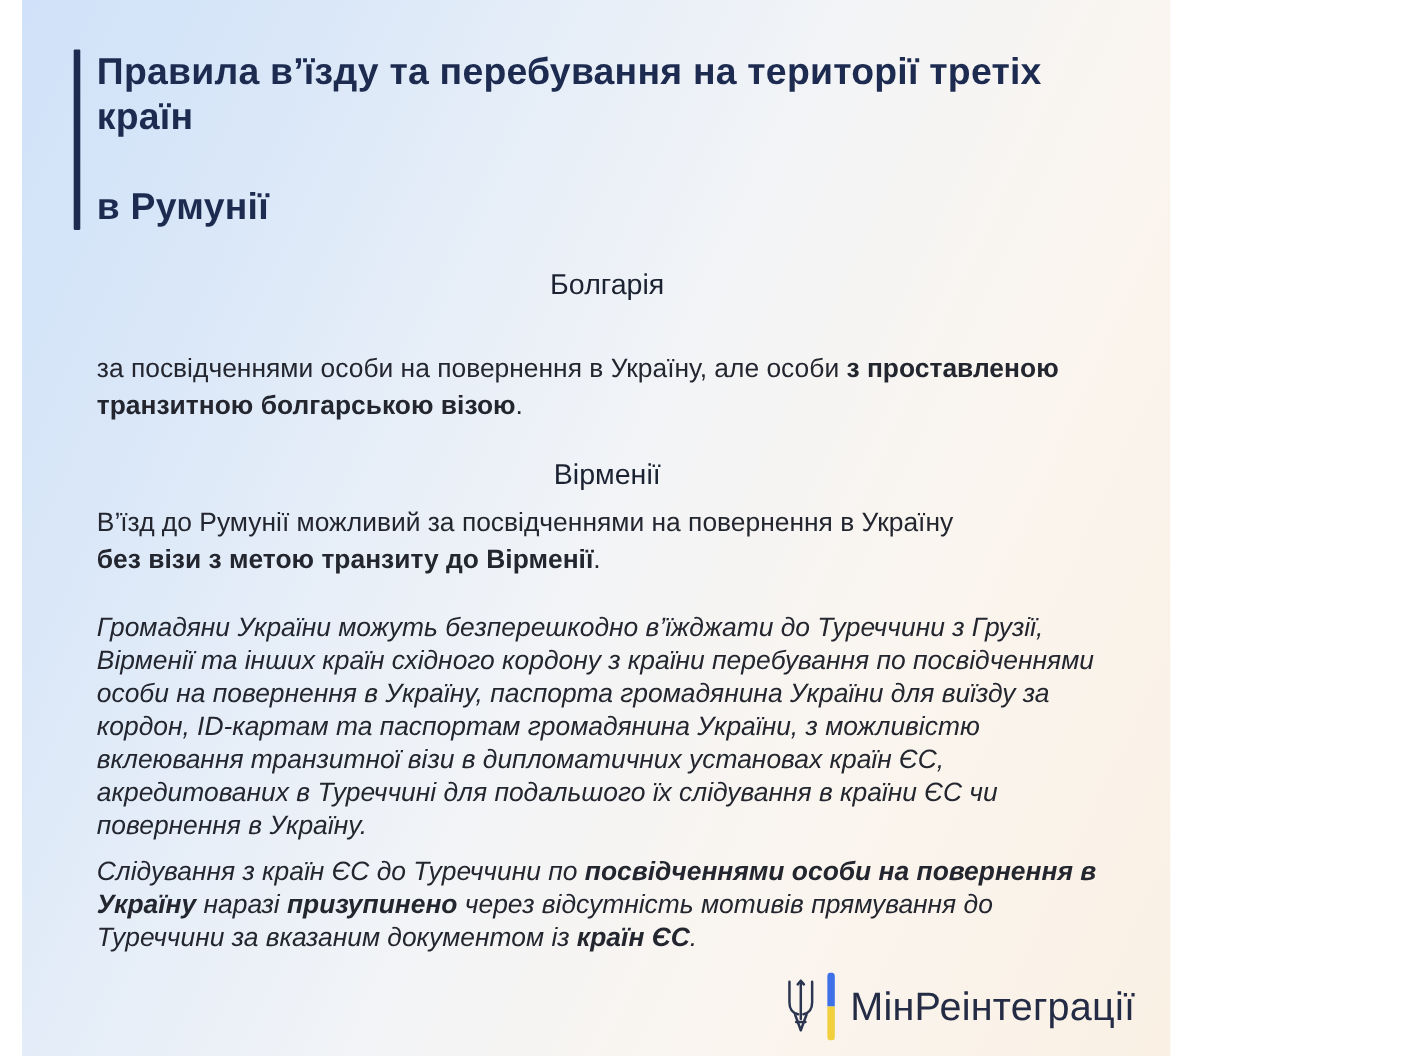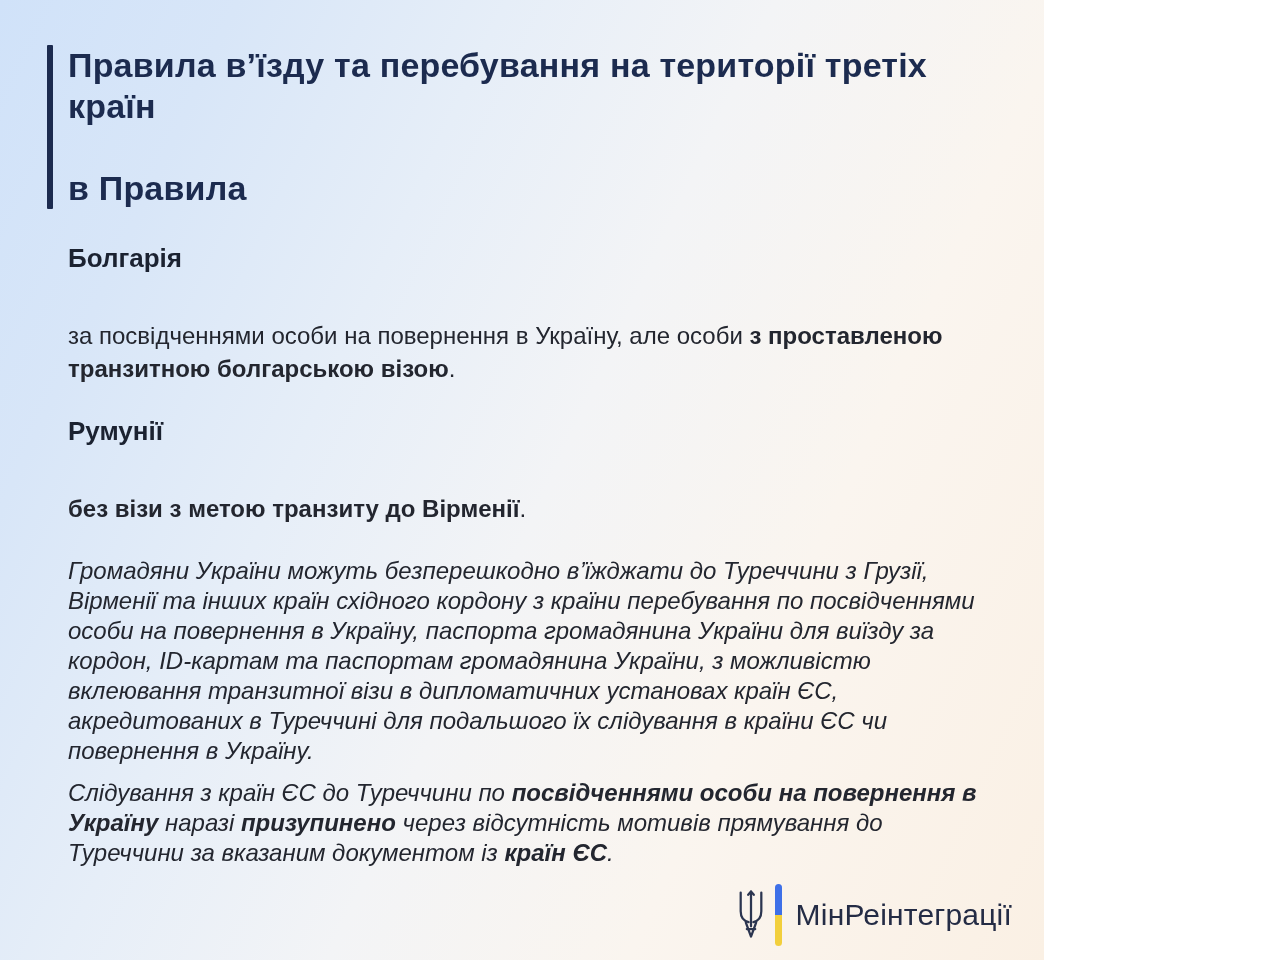--- a/index.html
+++ b/index.html
@@ -8,20 +8,21 @@
     font-family: "Liberation Sans", sans-serif;
     overflow: hidden;
   }
   .poster {
     position: relative;
     width: 1044px;
     height: 960px;
     background: linear-gradient(115deg,
       #d0e2f9 0%, #d8e6f8 16%, #e6eef8 34%,
       #f3f4f6 52%, #faf5ef 72%, #faf0e4 100%);
+    margin-left: 20px;
   }
   .title-wrap {
     display: flex;
     align-items: stretch;
     padding: 45px 50px 0 47px;
   }
   .accent-bar {
     width: 6px;
     flex: none;
     background: #1c2b4f;
@@ -32,23 +33,24 @@
     font-size: 34px;
     line-height: 41px;
     font-weight: 700;
     color: #1c2b4f;
     letter-spacing: 0.2px;
   }
   main.content { margin: 34px 48px 0 68px; }
   section.country-section h2 {
     font-size: 26px;
     line-height: 30px;
-    font-weight: 700;
+    font-weight: 400;
     color: #1b2231;
     margin-bottom: 13px;
+    text-align: center;
   }
   section.country-section p {
     font-size: 24px;
     line-height: 33px;
     color: #23262f;
     max-width: 1163px;
     margin-bottom: 13px;
   }
   section.country-section p:last-child { margin-bottom: 0; }
   section[data-name="section-romania"] { margin-top: 31px; }
@@ -70,44 +72,44 @@
     height: 62px;
     border-radius: 3.5px;
     overflow: hidden;
     display: flex;
     flex-direction: column;
     margin: 0 14px 0 9px;
   }
   .flag-bar .blue { flex: 1; background: #3e70e8; }
   .flag-bar .yellow { flex: 1; background: #f2cf3c; }
   .ministry-name {
-    font-size: 30px;
+    font-size: 36px;
     font-weight: 500;
     color: #242c45;
     letter-spacing: 0.2px;
   }
 </style>
 </head>
 <body>
 
 <div class="poster" data-name="infographic-poster">
 
   <header class="title-wrap" data-name="title-block">
     <div class="accent-bar" data-name="title-accent-bar"></div>
-    <h1 class="page-title" data-name="page-title"><span data-name="title-line">Правила в’їзду та перебування на території третіх країн</span><br><br><span data-name="title-line">в Правила</span></h1>
+    <h1 class="page-title" data-name="page-title"><span data-name="title-line">Правила в’їзду та перебування на території третіх країн</span><br><br><span data-name="title-line">в Румунії</span></h1>
   </header>
 
   <main class="content" data-name="content">
       <section class="country-section" data-name="section-bulgaria">
         <h2 data-name="section-heading">Болгарія</h2>
         <p data-name="paragraph"><br><span data-name="text-run">за посвідченнями особи на повернення в Україну, але особи </span><strong data-name="emphasis-text">з проставленою транзитною болгарською візою</strong><span data-name="text-run">.</span></p>
       </section>
       <section class="country-section" data-name="section-romania">
-        <h2 data-name="section-heading">Румунії</h2>
-        <p data-name="paragraph"><br><strong data-name="emphasis-text">без візи з метою транзиту до Вірменії</strong><span data-name="text-run">.</span></p>
+        <h2 data-name="section-heading">Вірменії</h2>
+        <p data-name="paragraph"><span data-name="text-run">В’їзд до Румунії можливий за посвідченнями на повернення в Україну</span><br><strong data-name="emphasis-text">без візи з метою транзиту до Вірменії</strong><span data-name="text-run">.</span></p>
       </section>
       <section class="country-section" data-name="section-turkey">
         <p data-name="paragraph"><span data-name="text-run">Громадяни України можуть безперешкодно в’їжджати до Туреччини з Грузії, Вірменії та інших країн східного кордону з країни перебування по посвідченнями особи на повернення в Україну, паспорта громадянина України для виїзду за кордон, ID-картам та паспортам громадянина України, з можливістю вклеювання транзитної візи в дипломатичних установах країн ЄС, акредитованих в Туреччині для подальшого їх слідування в країни ЄС чи повернення в Україну.</span></p>
         <p data-name="paragraph"><span data-name="text-run">Слідування з країн ЄС до Туреччини по </span><strong data-name="emphasis-text">посвідченнями особи на повернення в Україну</strong><span data-name="text-run"> наразі </span><strong data-name="emphasis-text">призупинено</strong><span data-name="text-run"> через відсутність мотивів прямування до Туреччини за вказаним документом із </span><strong data-name="emphasis-text">країн ЄС</strong><span data-name="text-run">.</span></p>
       </section>
     </main>
 
   <footer class="ministry-logo" data-name="ministry-logo">
     <svg class="trident-icon" data-name="ukraine-trident-icon" width="30" height="52" viewBox="0 0 32 54" fill="none" stroke="#2b3550" stroke-width="2.4" stroke-linecap="round" stroke-linejoin="round">
       <path d="M5 3 V23 C5 30.5 9 33.5 13.5 34.5"></path>

